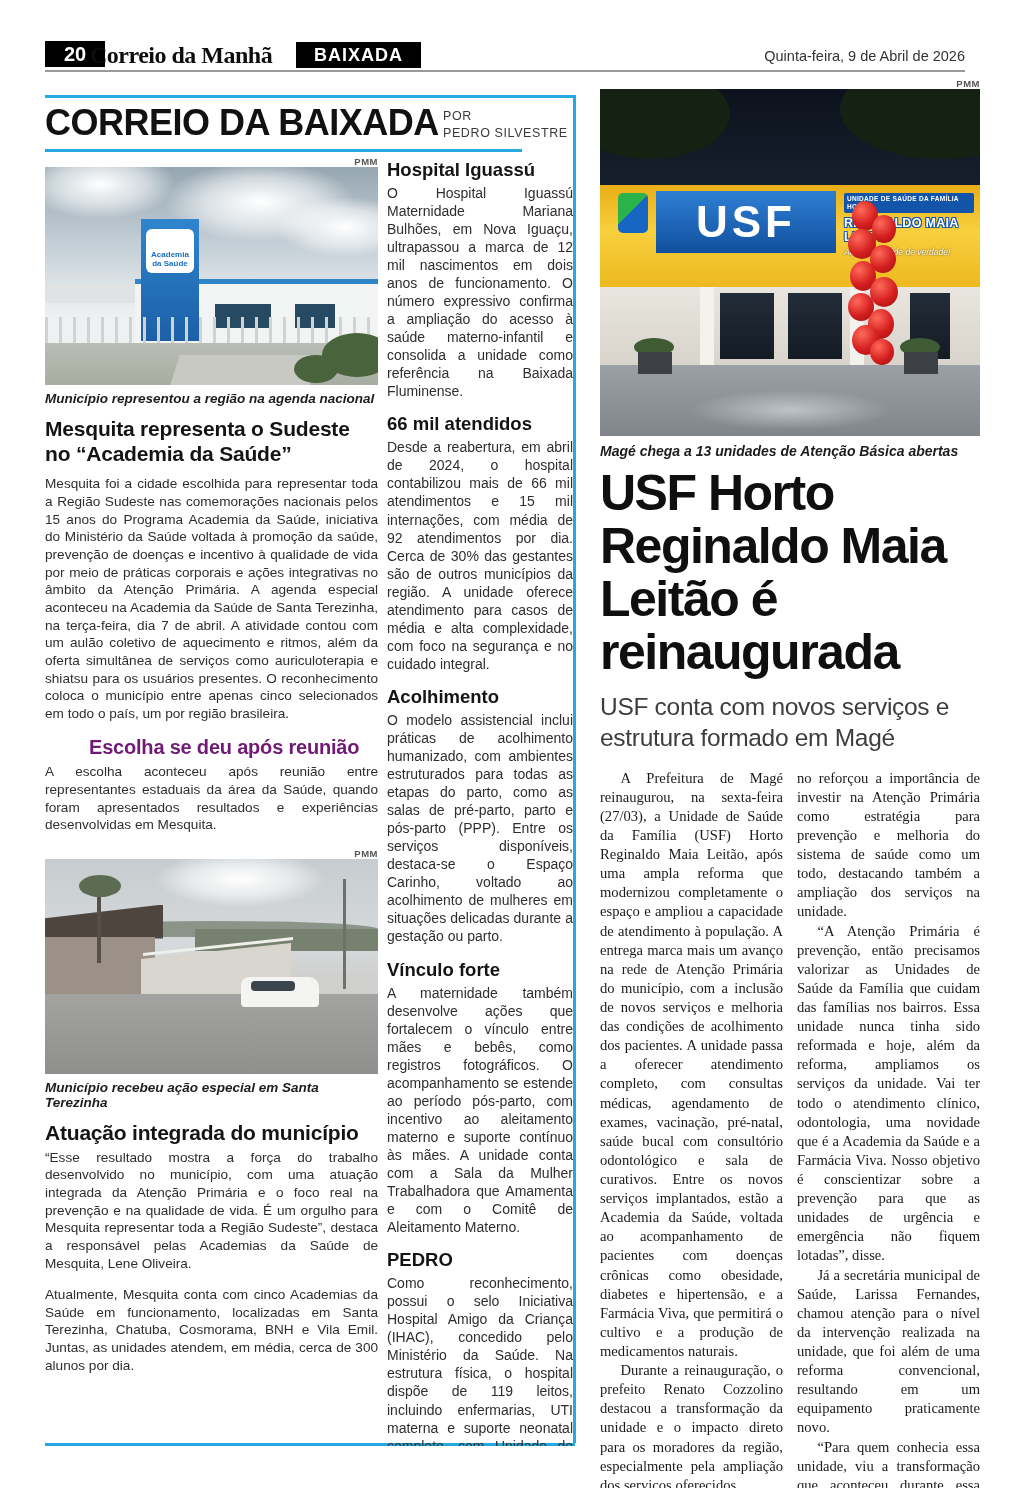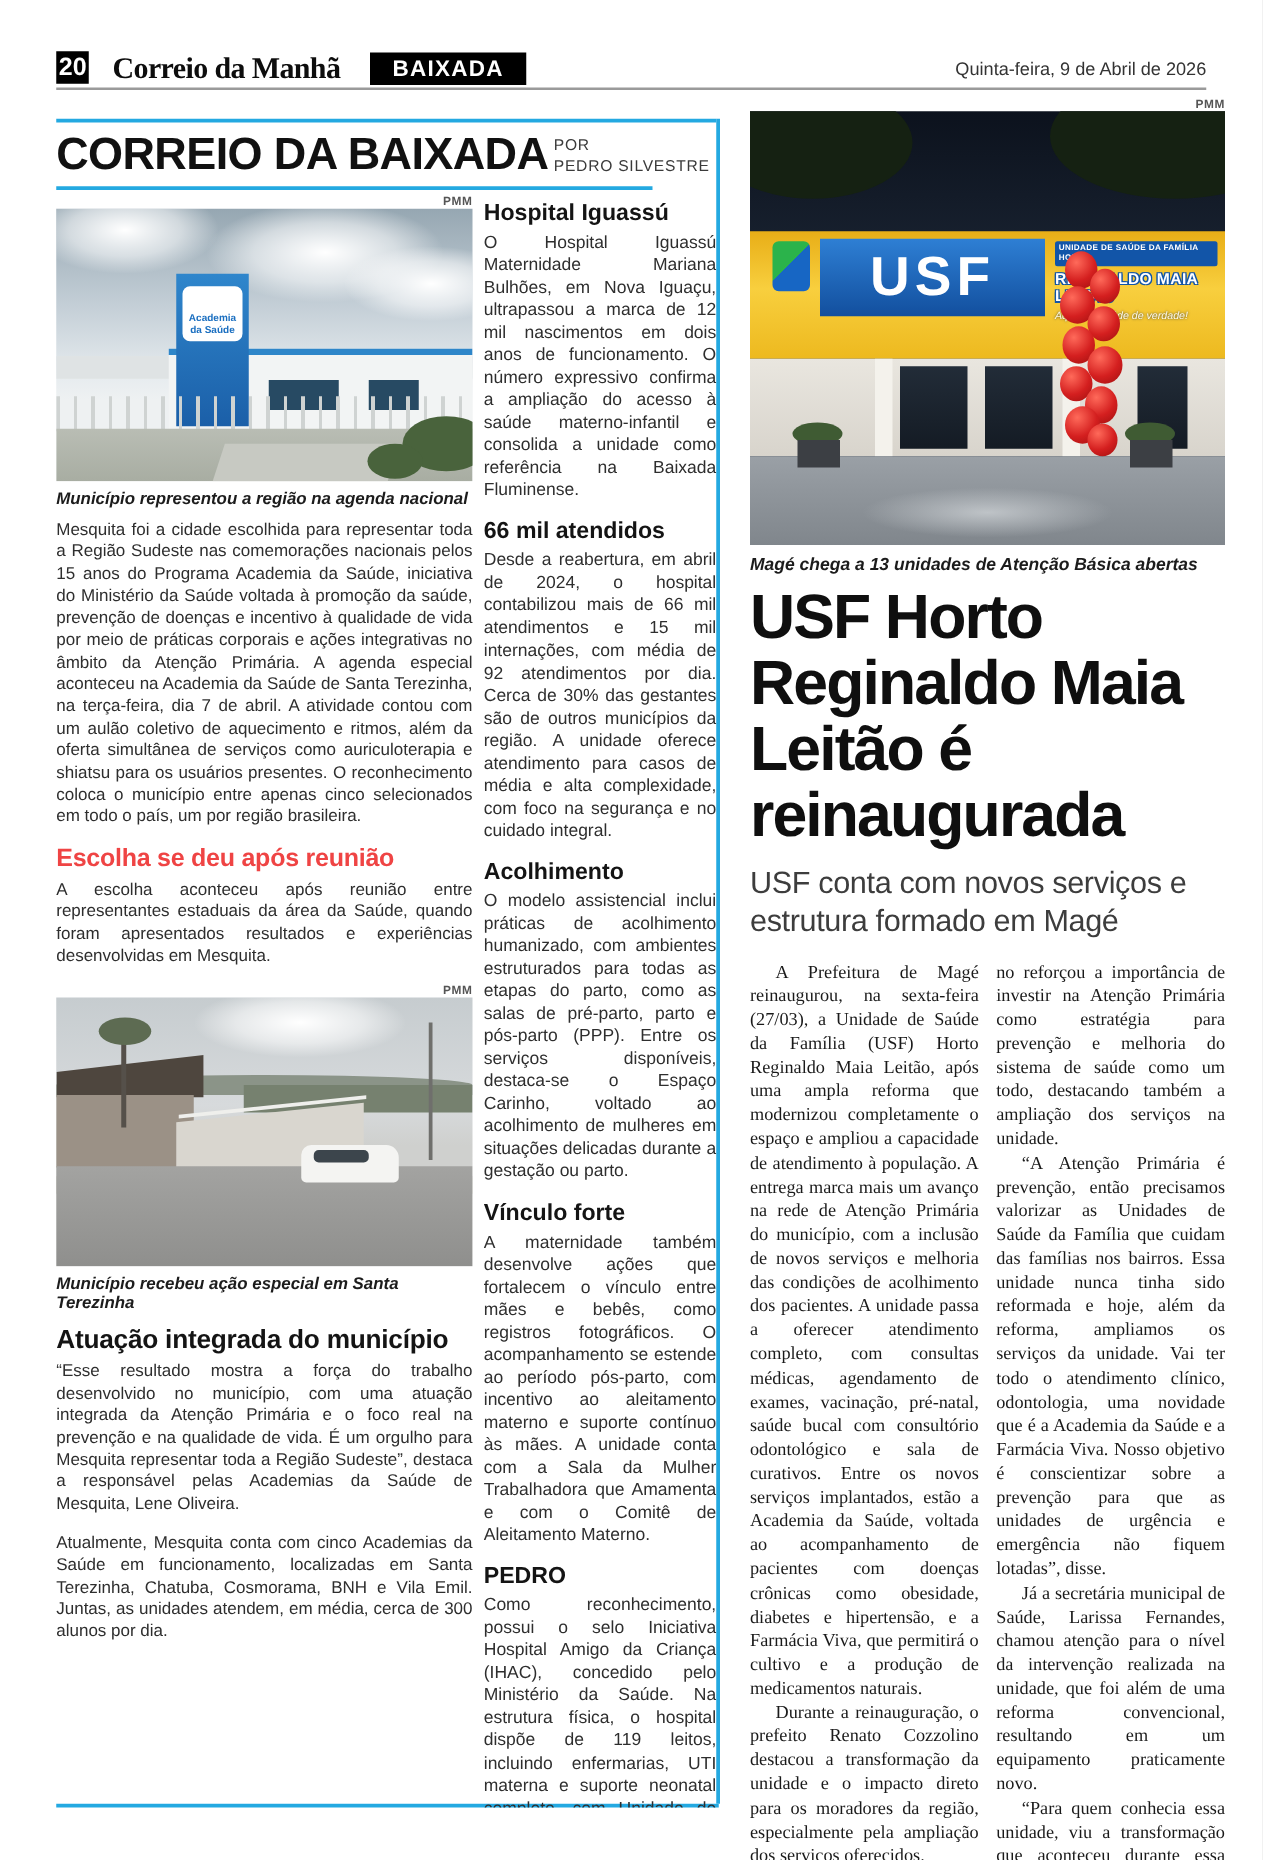--- a/index.html
+++ b/index.html
@@ -3,21 +3,21 @@
 <meta charset="utf-8">
 <style>
   html,body{margin:0;padding:0;background:#e8e8e8;}
   .page{position:relative;width:1010px;height:1488px;background:#ffffff;overflow:hidden;
         font-family:"Liberation Sans",sans-serif;color:#222;}
   .abs{position:absolute;}
 
   
   .hdr-rule{left:45px;top:70px;width:920px;height:2px;background:#9a9a9a;}
   .pgnum{left:45px;top:41px;background:#000;color:#fff;font-weight:bold;font-size:20px;
-         padding:3px 2px;line-height:1;}
+         padding:3px 19px;line-height:1;}
   .masthead{left:90px;top:42px;font-family:"Liberation Serif",serif;font-weight:bold;
             font-size:24px;color:#0d0d0d;letter-spacing:-0.5px;}
   .section-badge{left:296px;top:42px;background:#000;color:#fff;font-weight:bold;
                  font-size:18px;letter-spacing:1px;padding:4px 18px;line-height:1;}
   .hdr-date{right:45px;top:48px;font-size:14.5px;color:#333;}
   .credit{font-size:9.5px;font-weight:bold;color:#555;text-align:right;letter-spacing:.5px;}
 
   
   .cyan{background:#24a9e1;}
   .vrule{left:573px;top:95px;width:3px;height:1348px;}
@@ -31,21 +31,21 @@
   .bx-byline{width:130px;font-size:12.5px;color:#3a3a3a;letter-spacing:.6px;line-height:1.35;padding-top:3px;}
   .bx-rule2{height:3px;width:477px;}
   .cols{display:flex;gap:9px;margin-top:4px;}
   .colL{width:333px;}
   .colM{width:186px;height:1290px;overflow:hidden;}
 
   .photo{position:relative;overflow:hidden;}
   .caption{font-size:13.5px;font-style:italic;font-weight:600;color:#1c1c1c;margin-top:6px;}
   .headline1{font-size:21px;font-weight:800;line-height:1.18;color:#141414;margin-top:11px;letter-spacing:-0.2px;}
   .bodytxt{font-size:13.6px;line-height:1.3;color:#2e2e2e;text-align:justify;hyphens:auto;margin-top:9px;}
-  .h2a{font-size:20px;font-weight:800;color:#ef4444;margin-top:13px;letter-spacing:-0.2px;}
+  .h2a{font-size:20px;font-weight:800;color:#701a75;margin-top:13px;letter-spacing:-0.2px;margin-left:44px;}
   .h2b{font-size:21px;font-weight:800;color:#141414;margin-top:11px;letter-spacing:-0.2px;}
   .indent{text-indent:1.6em;margin-top:2px;}
   .colM .h3{font-size:18.5px;font-weight:800;color:#141414;margin:13px 0 3px;}
   .colM .h3:first-child{margin-top:3px;}
   .colM p{font-size:14px;line-height:1.29;color:#2e2e2e;text-align:justify;hyphens:auto;margin:0;}
 
   
   .usf-wrap{left:600px;top:78px;width:380px;}
   .usf-caption{font-size:14px;font-style:italic;font-weight:700;color:#1c1c1c;margin-top:7px;}
   .usf-headline{font-size:50px;font-weight:800;line-height:1.06;letter-spacing:-1.5px;color:#0f0f0f;margin-top:8px;}
@@ -160,20 +160,21 @@
             <div class="p1-signpanel">Academia da Saúde</div>
           </div>
           <div class="p1-fence"></div>
           <div class="p1-ground"></div>
           <div class="p1-path"></div>
           <div class="p1-bush" style="right:-14px;bottom:8px;width:70px;height:44px;"></div>
           <div class="p1-bush" style="right:40px;bottom:2px;width:44px;height:28px;"></div>
         </div>
 
         <div class="caption">Município representou a região na agenda nacional</div>
+        <div class="headline1">Mesquita representa o Sudeste no “Academia da Saúde”</div>
         <p class="bodytxt">Mesquita foi a cidade escolhida para representar toda a Região Sudeste nas comemorações nacionais pelos 15 anos do Programa Academia da Saúde, iniciativa do Ministério da Saúde voltada à promoção da saúde, prevenção de doenças e incentivo à qualidade de vida por meio de práticas corporais e ações integrativas no âmbito da Atenção Primária. A agenda especial aconteceu na Academia da Saúde de Santa Terezinha, na terça-feira, dia 7 de abril. A atividade contou com um aulão coletivo de aquecimento e ritmos, além da oferta simultânea de serviços como auriculoterapia e shiatsu para os usuários presentes. O reconhecimento coloca o município entre apenas cinco selecionados em todo o país, um por região brasileira.</p>
 
         <div class="h2a">Escolha se deu após reunião</div>
         <p class="bodytxt" style="margin-top:4px;">A escolha aconteceu após reunião entre representantes estaduais da área da Saúde, quando foram apresentados resultados e experiências desenvolvidas em Mesquita.</p>
 
         <div class="credit" style="margin-top:7px;">PMM</div>
 
         <div class="photo photo2">
           <div class="cloud" style="left:110px;top:-8px;width:170px;height:56px;"></div>
           <div class="p2-hill"></div>

